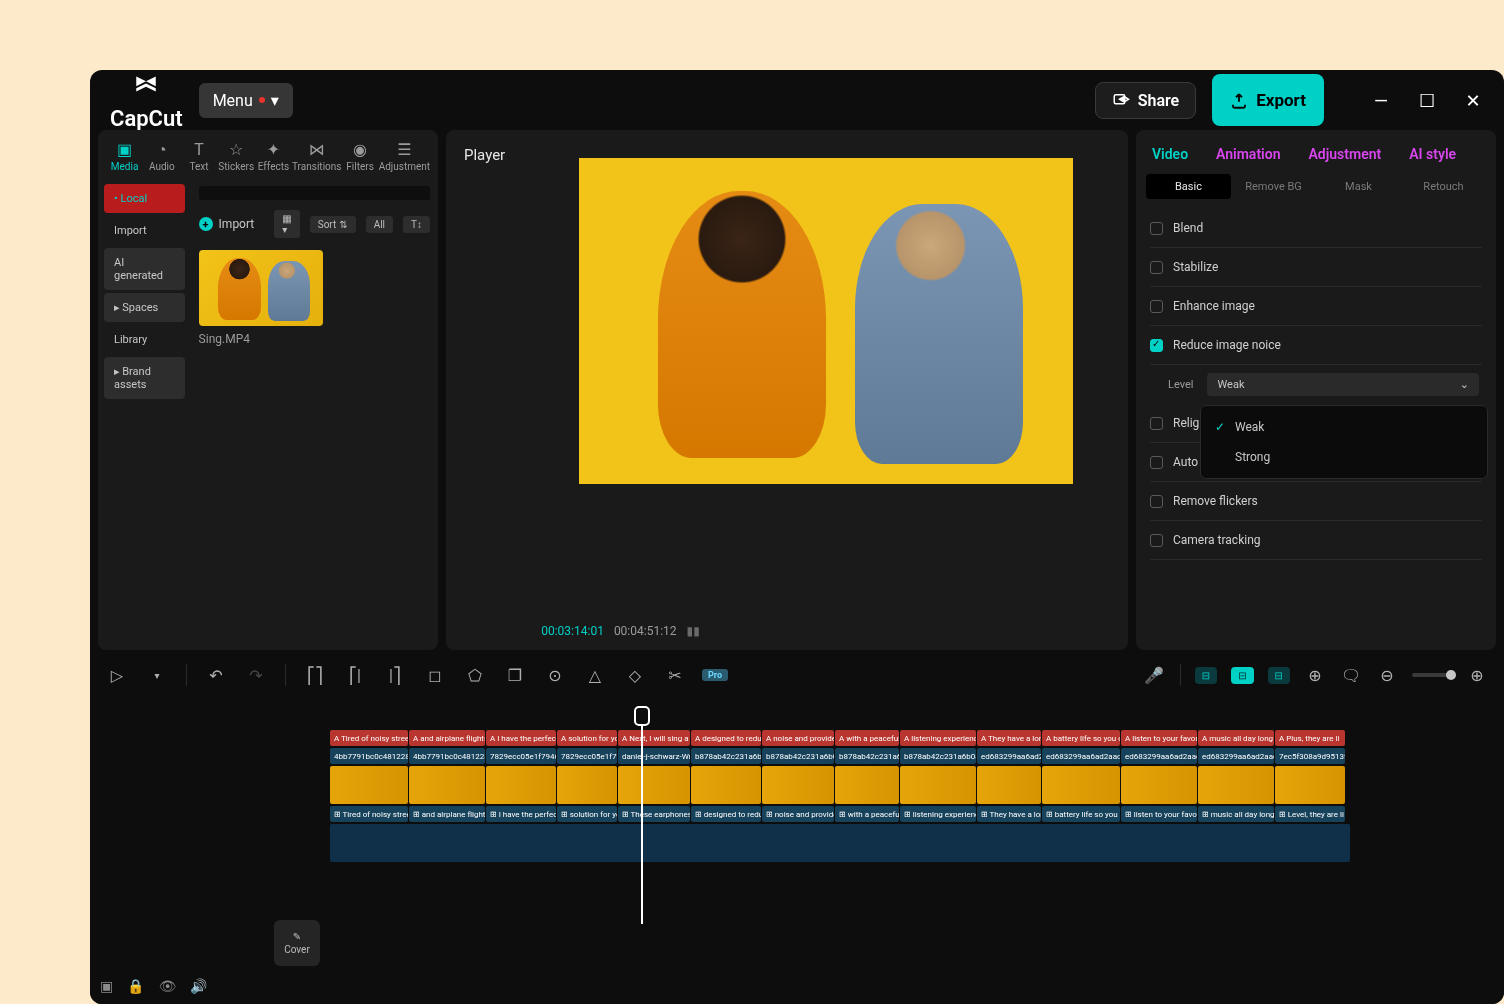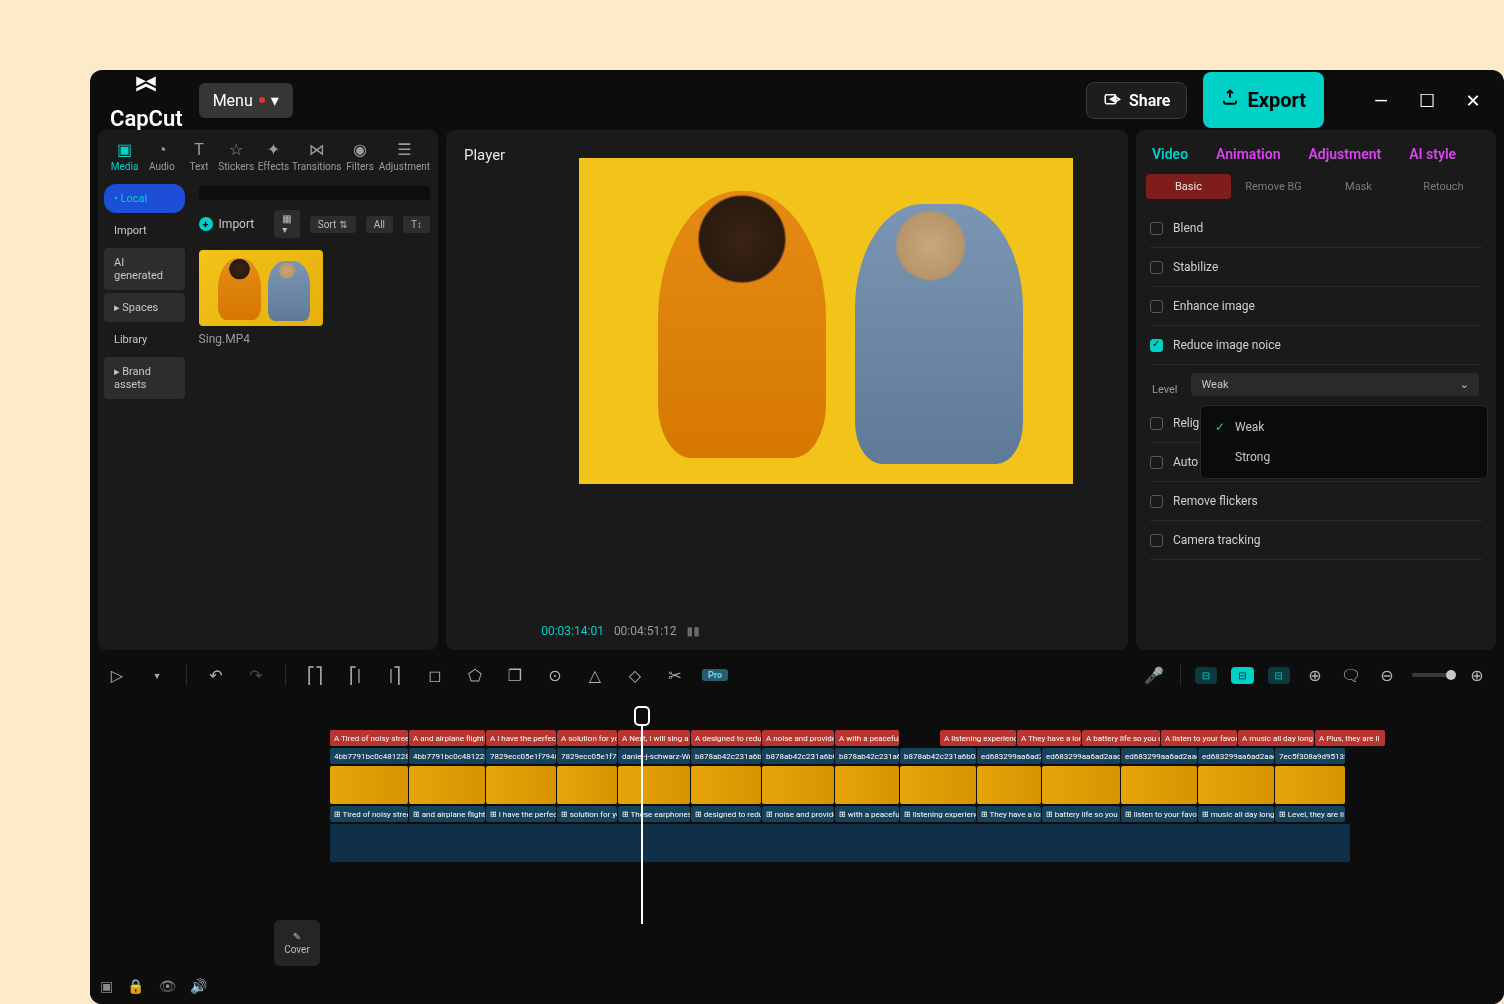--- a/index.html
+++ b/index.html
@@ -5,34 +5,34 @@
 * { margin:0; padding:0; box-sizing:border-box; font-family:-apple-system,BlinkMacSystemFont,"Segoe UI",Roboto,sans-serif; }
 body { background:#fdeacb; width:1504px; height:1004px; overflow:hidden; }
 .app-window { position:absolute; top:70px; left:90px; width:1414px; height:934px; background:#0d0d0d; border-radius:12px; overflow:hidden; display:flex; flex-direction:column; }
 .titlebar { height:60px; display:flex; align-items:center; padding:0 20px; gap:16px; }
 .logo { display:flex; align-items:center; gap:8px; color:#fff; font-size:22px; font-weight:600;flex-direction:column; }
 .logo-icon { width:28px; height:28px; display:flex; align-items:center; justify-content:center; }
 .menu-btn { background:#363636; color:#fff; border:none; padding:8px 14px; border-radius:6px; font-size:16px; display:flex; align-items:center; gap:6px; cursor:pointer; }
 .menu-dot { width:6px; height:6px; background:#e8342c; border-radius:50%; display:inline-block; }
 .spacer { flex:1; }
 .share-btn { background:#1d1d1d; border:1px solid #3a3a3a; color:#fff; padding:8px 16px; border-radius:8px; font-size:16px; font-weight:600; display:flex; align-items:center; gap:8px; cursor:pointer; }
-.export-btn { background:#00d1c7; color:#000; border:none; padding:16px 18px; border-radius:8px; font-size:20px; font-weight:700; display:flex; align-items:flex-start; gap:8px; cursor:pointer; }
+.export-btn { background:#00d1c7; color:#000; border:none; padding:16px 18px; border-radius:8px; font-size:17px; font-weight:700; display:flex; align-items:flex-end; gap:8px; cursor:pointer; }
 .win-controls { display:flex; gap:24px; margin-left:30px; }
 .win-ctrl { color:#fff; font-size:18px; cursor:pointer; width:22px; text-align:center; }
 .main-row { display:flex; gap:8px; padding:0 8px; height:520px; }
 .panel { background:#1a1a1a; border-radius:8px; overflow:hidden; }
 .media-panel { width:340px; display:flex; flex-direction:column; }
 .media-tabs { display:flex; padding:10px 8px 6px; gap:0; }
 .media-tab { flex:1; text-align:center; color:#9b9b9b; font-size:10px; cursor:pointer; }
 .media-tab.active { color:#00d1c7; }
 .media-tab-icon { font-size:16px; display:block; margin-bottom:2px; }
 .media-body { flex:1; display:flex; }
 .media-sidebar { width:96px; background:#1a1a1a; padding:6px; display:flex; flex-direction:column; gap:3px; }
 .ms-item { color:#c7c7c7; font-size:11px; padding:8px 10px; border-radius:4px; cursor:pointer; }
-.ms-item.active { background:#1d4ed8; color:#00d1c7;border-radius:12px; }
+.ms-item.active { background:#b91c1c; color:#00d1c7; }
 .ms-item.sel { background:#2d2d2d; }
 .media-content { flex:1; padding:8px; }
 .media-topbar { background:#0e0e0e; height:14px; border-radius:3px; margin-bottom:10px; }
 .media-row { display:flex; align-items:center; gap:10px; margin-bottom:12px; }
 .import-pill { display:flex; align-items:center; gap:6px; color:#c7c7c7; font-size:12px; }
 .plus-circ { width:14px; height:14px; border-radius:50%; background:#00d1c7; color:#000; display:flex; align-items:center; justify-content:center; font-size:11px; font-weight:bold; }
 .mini-btn { background:#2d2d2d; color:#bcbcbc; font-size:10px; padding:3px 8px; border-radius:3px; display:flex; align-items:center; gap:3px; }
 .thumb { width:144px; }
 .thumb-img { width:124px; height:76px; background:linear-gradient(135deg,#f2c319 0%,#e5b00c 100%); border-radius:4px; position:relative; overflow:hidden; }
 .thumb-name { color:#9b9b9b; font-size:12px; margin-top:6px; }
@@ -42,28 +42,28 @@
 .player-video { width:494px; height:326px; background:#f2c319; margin-top:28px; position:relative; overflow:hidden; }
 .player-controls { width:100%; padding:18px 18px 12px; display:flex; align-items:center; gap:10px; font-size:12px; margin-top:auto; }
 .time-cur { color:#00d1c7; }
 .time-total { color:#9b9b9b; }
 .props-panel { width:360px; display:flex; flex-direction:column; }
 .props-tabs { display:flex; padding:16px 16px 12px; gap:28px; }
 .props-tab { color:#d946ef; font-size:14px; font-weight:600; cursor:pointer; white-space:nowrap; }
 .props-tab.active { color:#00d1c7; }
 .props-subtabs { display:flex; padding:0 10px; gap:0; }
 .props-subtab { flex:1; text-align:center; color:#7a7a7a; font-size:11px; padding:6px 0; border-radius:4px; cursor:pointer; }
-.props-subtab.active { background:#7f1d1d; color:#e5e5e5; }
+.props-subtab.active { background:#000000; color:#e5e5e5; }
 .props-list { padding:10px 14px; display:flex; flex-direction:column; position:relative; }
 .prop-row { display:flex; align-items:center; gap:10px; padding:12px 0; border-bottom:1px solid #2a2a2a; color:#d0d0d0; font-size:12px; }
 .chk { width:13px; height:13px; border:1px solid #5a5a5a; border-radius:3px; background:transparent; }
 .chk.on { background:#00d1c7; border-color:#00d1c7; position:relative; }
 .chk.on::after { content:"✓"; position:absolute; top:-2px; left:1px; font-size:10px; color:#000; }
 .pro-badge { background:#2a5b6e; color:#6ad6ff; font-size:9px; padding:1px 6px; border-radius:3px; font-weight:700; }
-.level-row { display:flex; align-items:flex-end; gap:14px; padding:8px 3px 8px 2px; font-size:11px; color:#9b9b9b; }
+.level-row { display:flex; align-items:center; gap:14px; padding:8px 3px 8px 2px; font-size:11px; color:#9b9b9b;margin-left:16px; }
 .level-select { flex:1; background:#2a2a2a; color:#c7c7c7; padding:5px 10px; border-radius:4px; font-size:11px; display:flex; justify-content:space-between; }
 .dropdown { position:absolute; right:8px; top:206px; width:288px; background:#0b0b0b; border:1px solid #2a2a2a; border-radius:6px; padding:6px 0; z-index:10; }
 .dd-item { padding:8px 16px 8px 34px; color:#c7c7c7; font-size:12px; position:relative; cursor:pointer; }
 .dd-item.sel::before { content:"✓"; position:absolute; left:14px; color:#00d1c7; }
 .toolbar { height:50px; background:#0d0d0d; display:flex; align-items:center; padding:0 16px; gap:18px; color:#b0b0b0; }
 .tb-icon { width:22px; height:22px; display:flex; align-items:center; justify-content:center; cursor:pointer; font-size:16px; }
 .tb-sep { width:1px; height:22px; background:#2a2a2a; }
 .tb-right { margin-left:auto; display:flex; align-items:center; gap:14px; }
 .tb-chip { background:#0a3a3e; color:#00d1c7; padding:3px 7px; border-radius:4px; font-size:10px; }
 .tb-chip.active { background:#00d1c7; color:#002b2c; }
@@ -314,21 +314,21 @@
       <div class="playhead-line"></div>
       <div class="track" id="track-text-top">
           <div class="clip red" style="width: 78px;">A Tired of noisy streets</div>
           <div class="clip red" style="width: 76px;">A and airplane flights?</div>
           <div class="clip red" style="width: 70px;">A I have the perfec</div>
           <div class="clip red" style="width: 60px;">A solution for you</div>
           <div class="clip red" style="width: 72px;">A Next, I will sing a so</div>
           <div class="clip red" style="width: 70px;">A designed to reduc</div>
           <div class="clip red" style="width: 72px;">A noise and provide</div>
           <div class="clip red" style="width: 64px;">A with a peaceful</div>
-          <div class="clip red" style="width: 76px; margin-left: 40px;">A listening experienc</div>
+          <div class="clip red" style="width: 76px;">A listening experienc</div>
           <div class="clip red" style="width: 64px;">A They have a long</div>
           <div class="clip red" style="width: 78px;">A battery life so you c</div>
           <div class="clip red" style="width: 76px;">A listen to your favori</div>
           <div class="clip red" style="width: 76px;">A music all day long</div>
           <div class="clip red" style="width: 70px;">A Plus, they are li</div>
         </div>
       <div class="track" id="track-fname">
           <div class="clip blue" style="width: 78px;">4bb7791bc0c481228811f4</div>
           <div class="clip blue" style="width: 76px;">4bb7791bc0c481228811f4</div>
           <div class="clip blue" style="width: 70px;">7829ecc05e1f79461</div>

